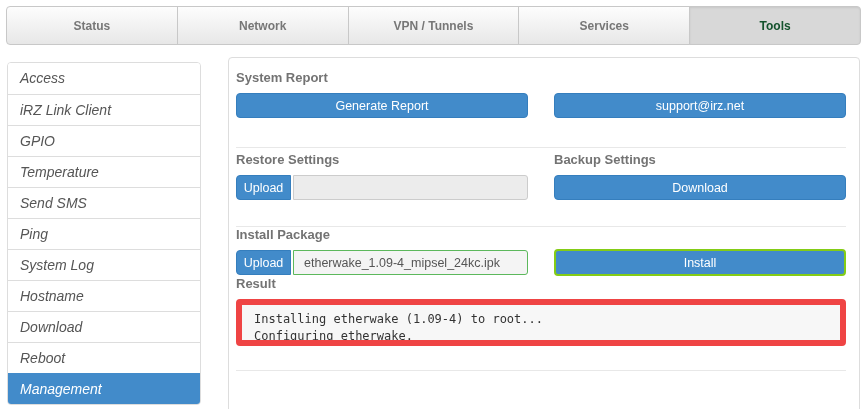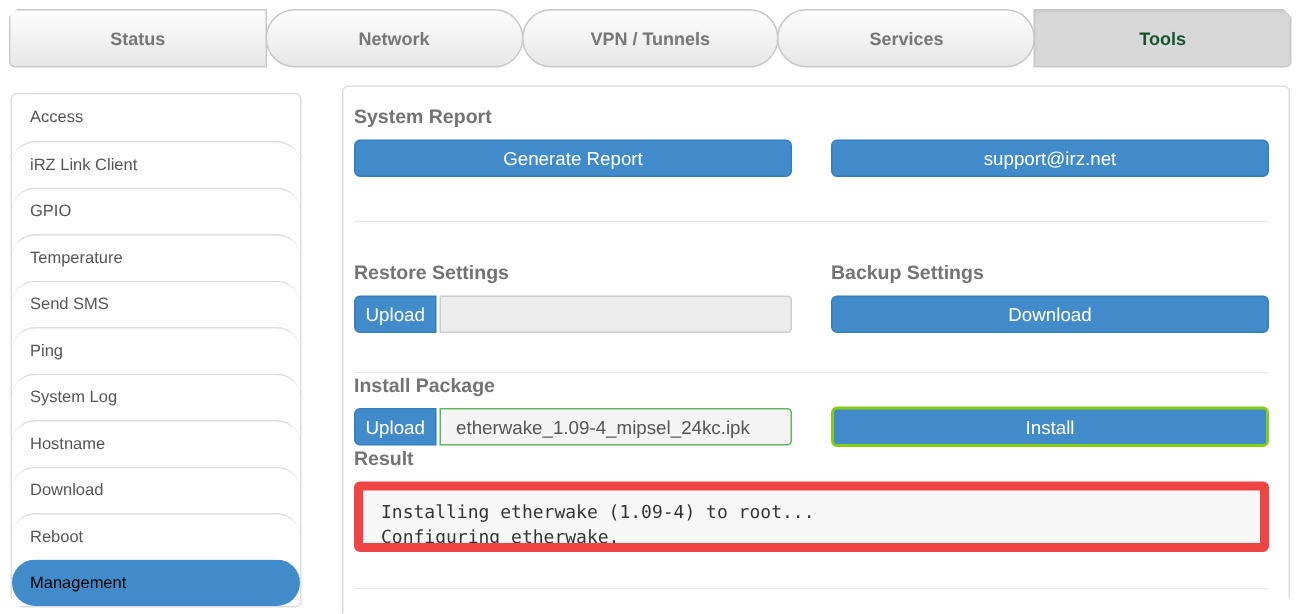--- a/index.html
+++ b/index.html
@@ -1,21 +1,21 @@
 <!DOCTYPE html>
 <html style="--accent: #428bca; --accent-border: #357ebd; --valid-border: #5cb85c; --active-tab-bg: #d8d8d8;"><head>
 <meta charset="utf-8">
 <style>
   :root{
     --accent:#428bca;
     --accent-border:#357ebd;
     --valid-border:#5cb85c;
     --active-tab-bg:#d8d8d8;
   }
-  *{box-sizing:border-box;border-radius:29px;}
+  *{box-sizing:border-box;}
   html,body{margin:0;padding:0;}
   body{
     width:867px;height:409px;overflow:hidden;background:#fff;
     font-family:"Liberation Sans", sans-serif;
   }
   .screen{position:relative;width:867px;height:409px;overflow:hidden;background:#fff;}
 
   
   .tabbar{position:absolute;left:6px;top:6px;width:855px;height:39px;display:flex;}
   .tab{
@@ -26,37 +26,37 @@
   .tab:first-child{margin-left:0;border-radius:4px 0 0 4px;}
   .tab:last-child{border-radius:0 4px 4px 0;}
   .tab.active{background:var(--active-tab-bg);box-shadow:inset 0 1px 2px rgba(0,0,0,.08);color:#14532d;}
 
   
   .sidebar{
     position:absolute;left:7px;top:62px;width:194px;background:#fff;
     border:1px solid #ddd;border-radius:4px;overflow:hidden;
   }
   .side-item{
-    height:31px;line-height:30px;padding-left:12px;font-size:11px;color:#555;
-    border-top:1px solid #ddd;cursor:pointer;background:#fff;
+    height:31px;line-height:30px;padding-left:12px;font-size:14px;color:#555;
+    border-top:1px solid #ddd;cursor:pointer;background:#fff;font-style:italic;
   }
   .side-item:first-child{border-top:none;}
-  .side-item.active{background:var(--accent);color:#000000;border-top-color:var(--accent);}
+  .side-item.active{background:var(--accent);color:#ffffff;border-top-color:var(--accent);}
 
   
   .panel{
     position:absolute;left:228px;top:57px;width:632px;height:480px;
     border:1px solid #ddd;border-radius:4px;background:#fff;
     padding:12px 13px 0 7px;
   }
   .row{display:flex;gap:26px;}
   .col{width:292px;flex:0 0 292px;}
   .full{width:610px;}
   h2.sec-title{margin:0 0 8px 0;font-size:13px;line-height:15px;font-weight:bold;color:#737373;}
-  .mt-a{margin-top:26px;} .mt-b{margin-top:11px;} .mt-c{margin-top:9px;}
+  .mt-a{margin-top:4px;} .mt-b{margin-top:11px;} .mt-c{margin-top:9px;}
   .divider{border:none;border-top:1px solid #e8e8e8;margin:0;}
   .div-1{margin-top:29px;} .div-2{margin-top:26px;} .div-3{margin-top:24px;}
 
   .btn{
     display:block;width:100%;height:25px;background:var(--accent);
     border:1px solid var(--accent-border);border-radius:4px;color:#fff;
     font-family:"Liberation Sans", sans-serif;font-size:12.5px;cursor:pointer;padding:0;
   }
   .btn-install{height:27px;border:2px solid #84cc16;margin-top:-1px;}
 

